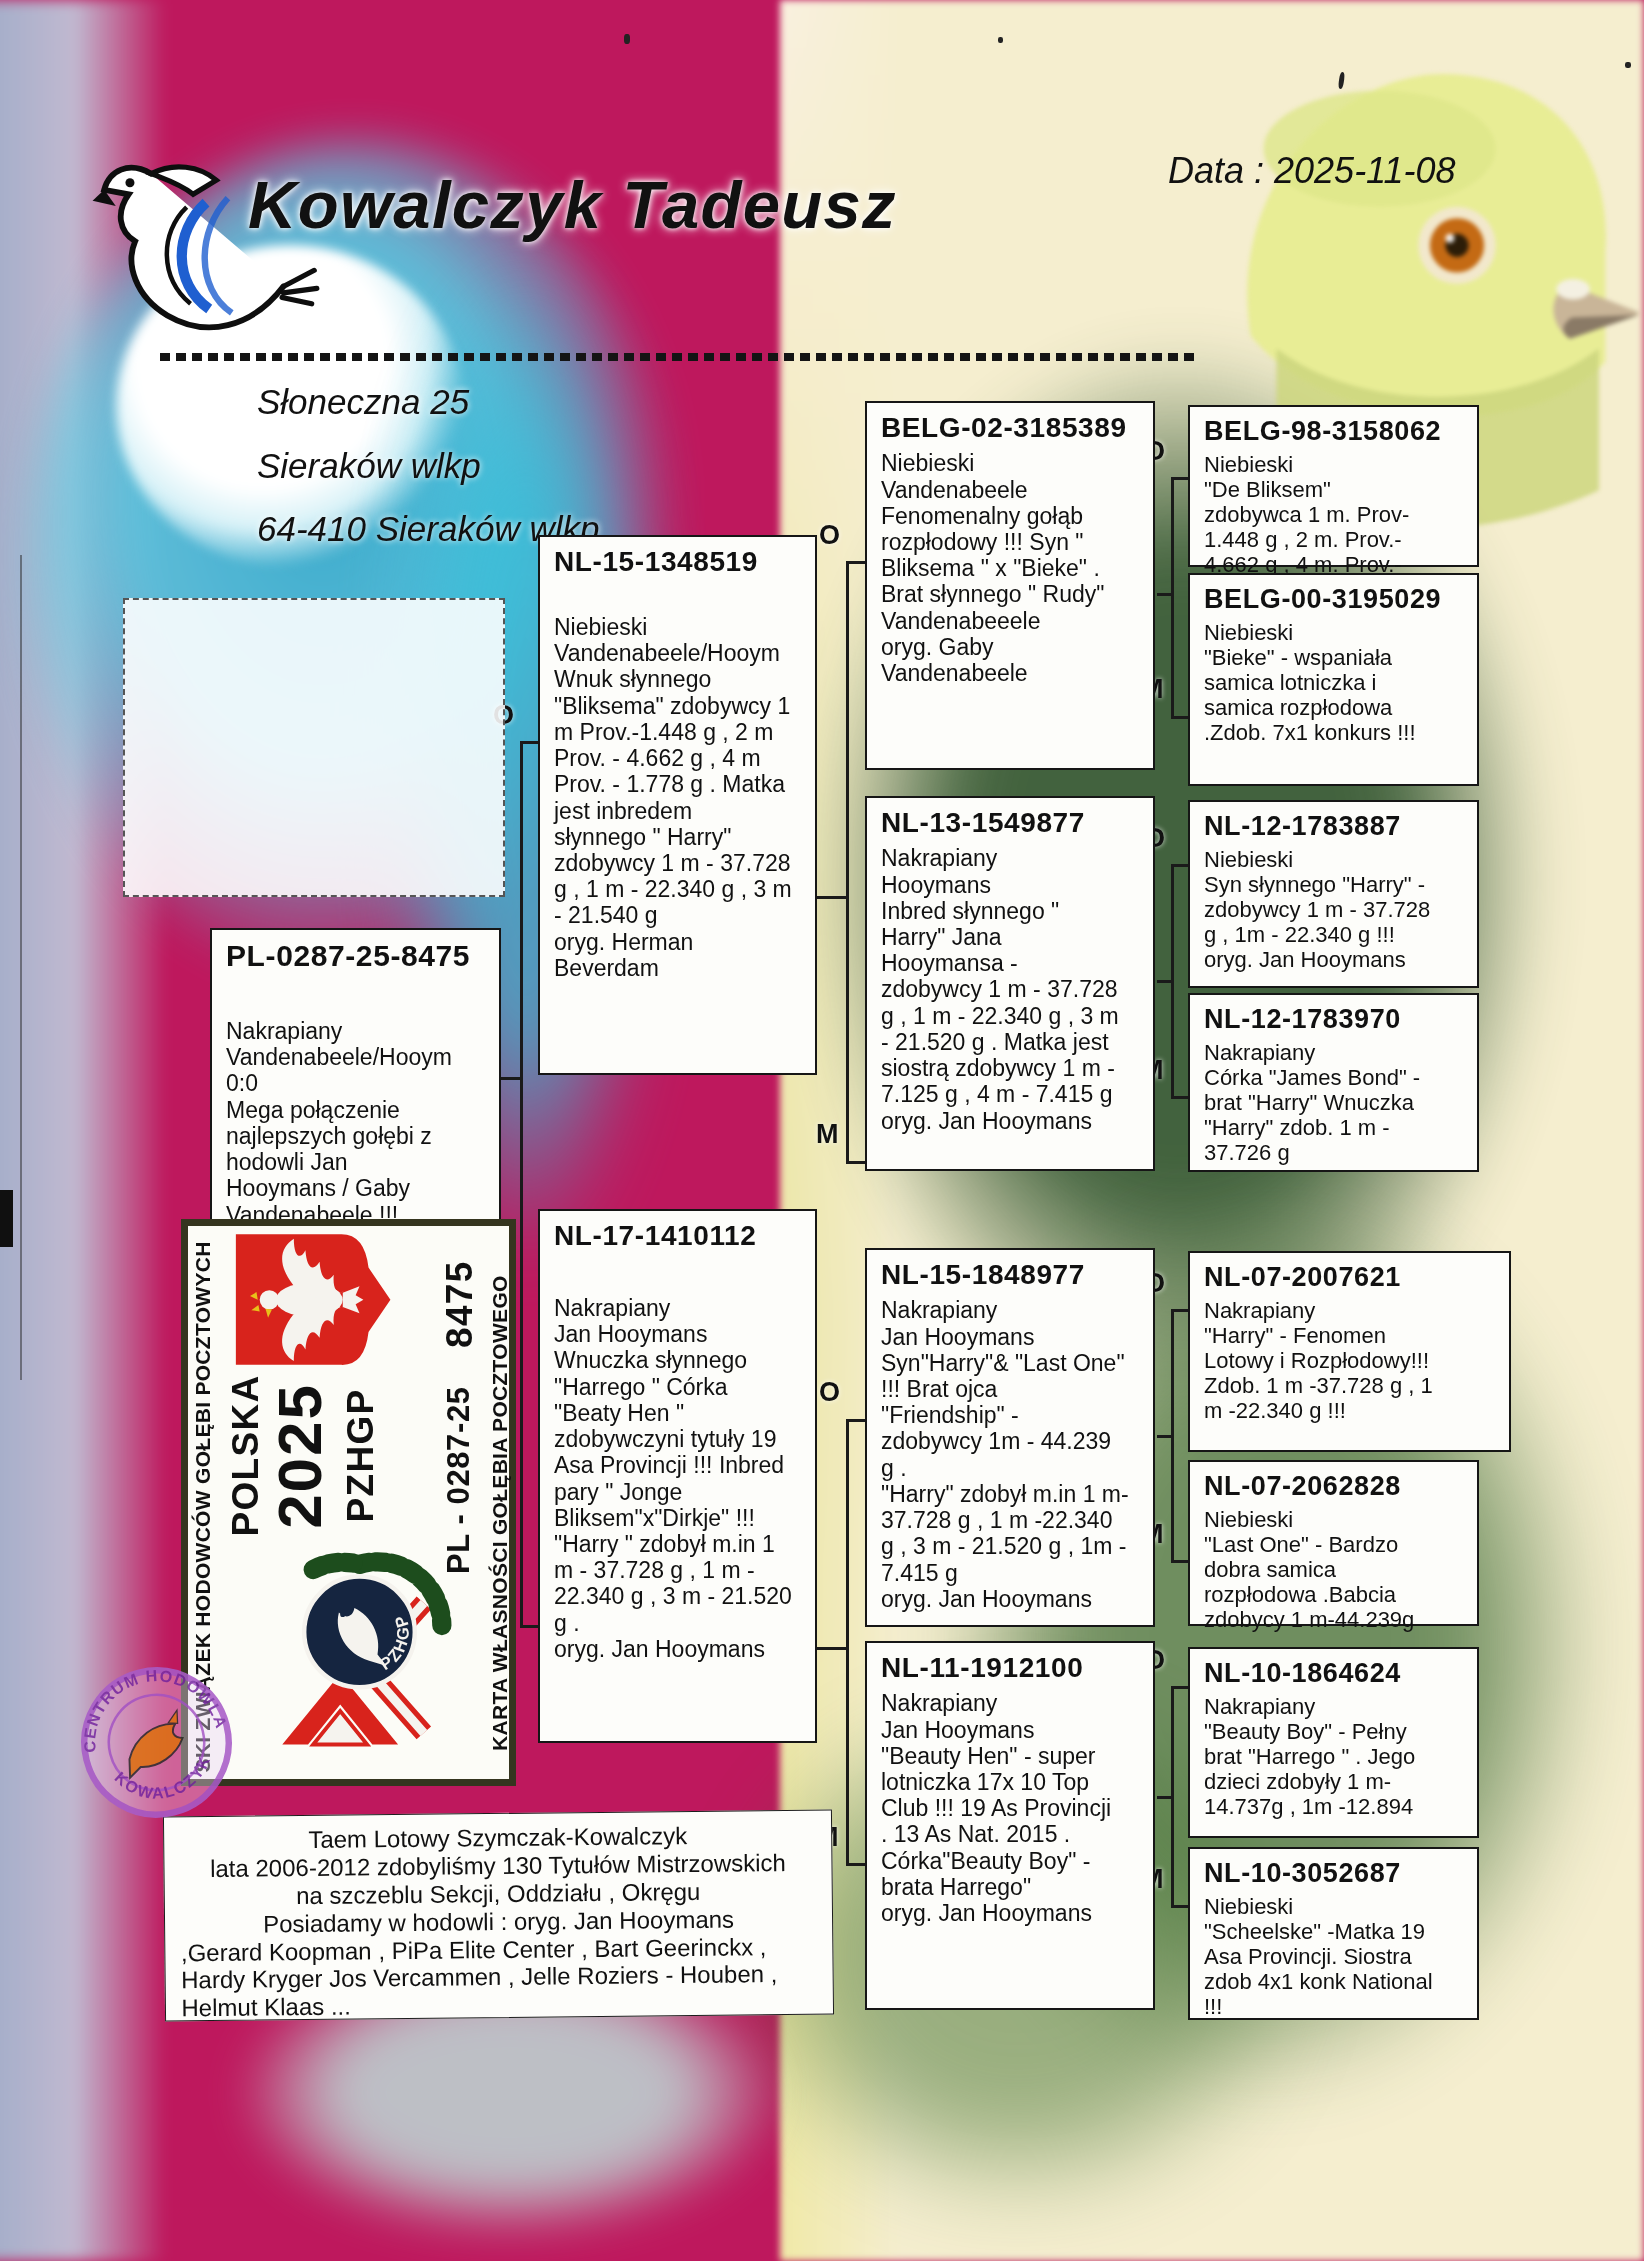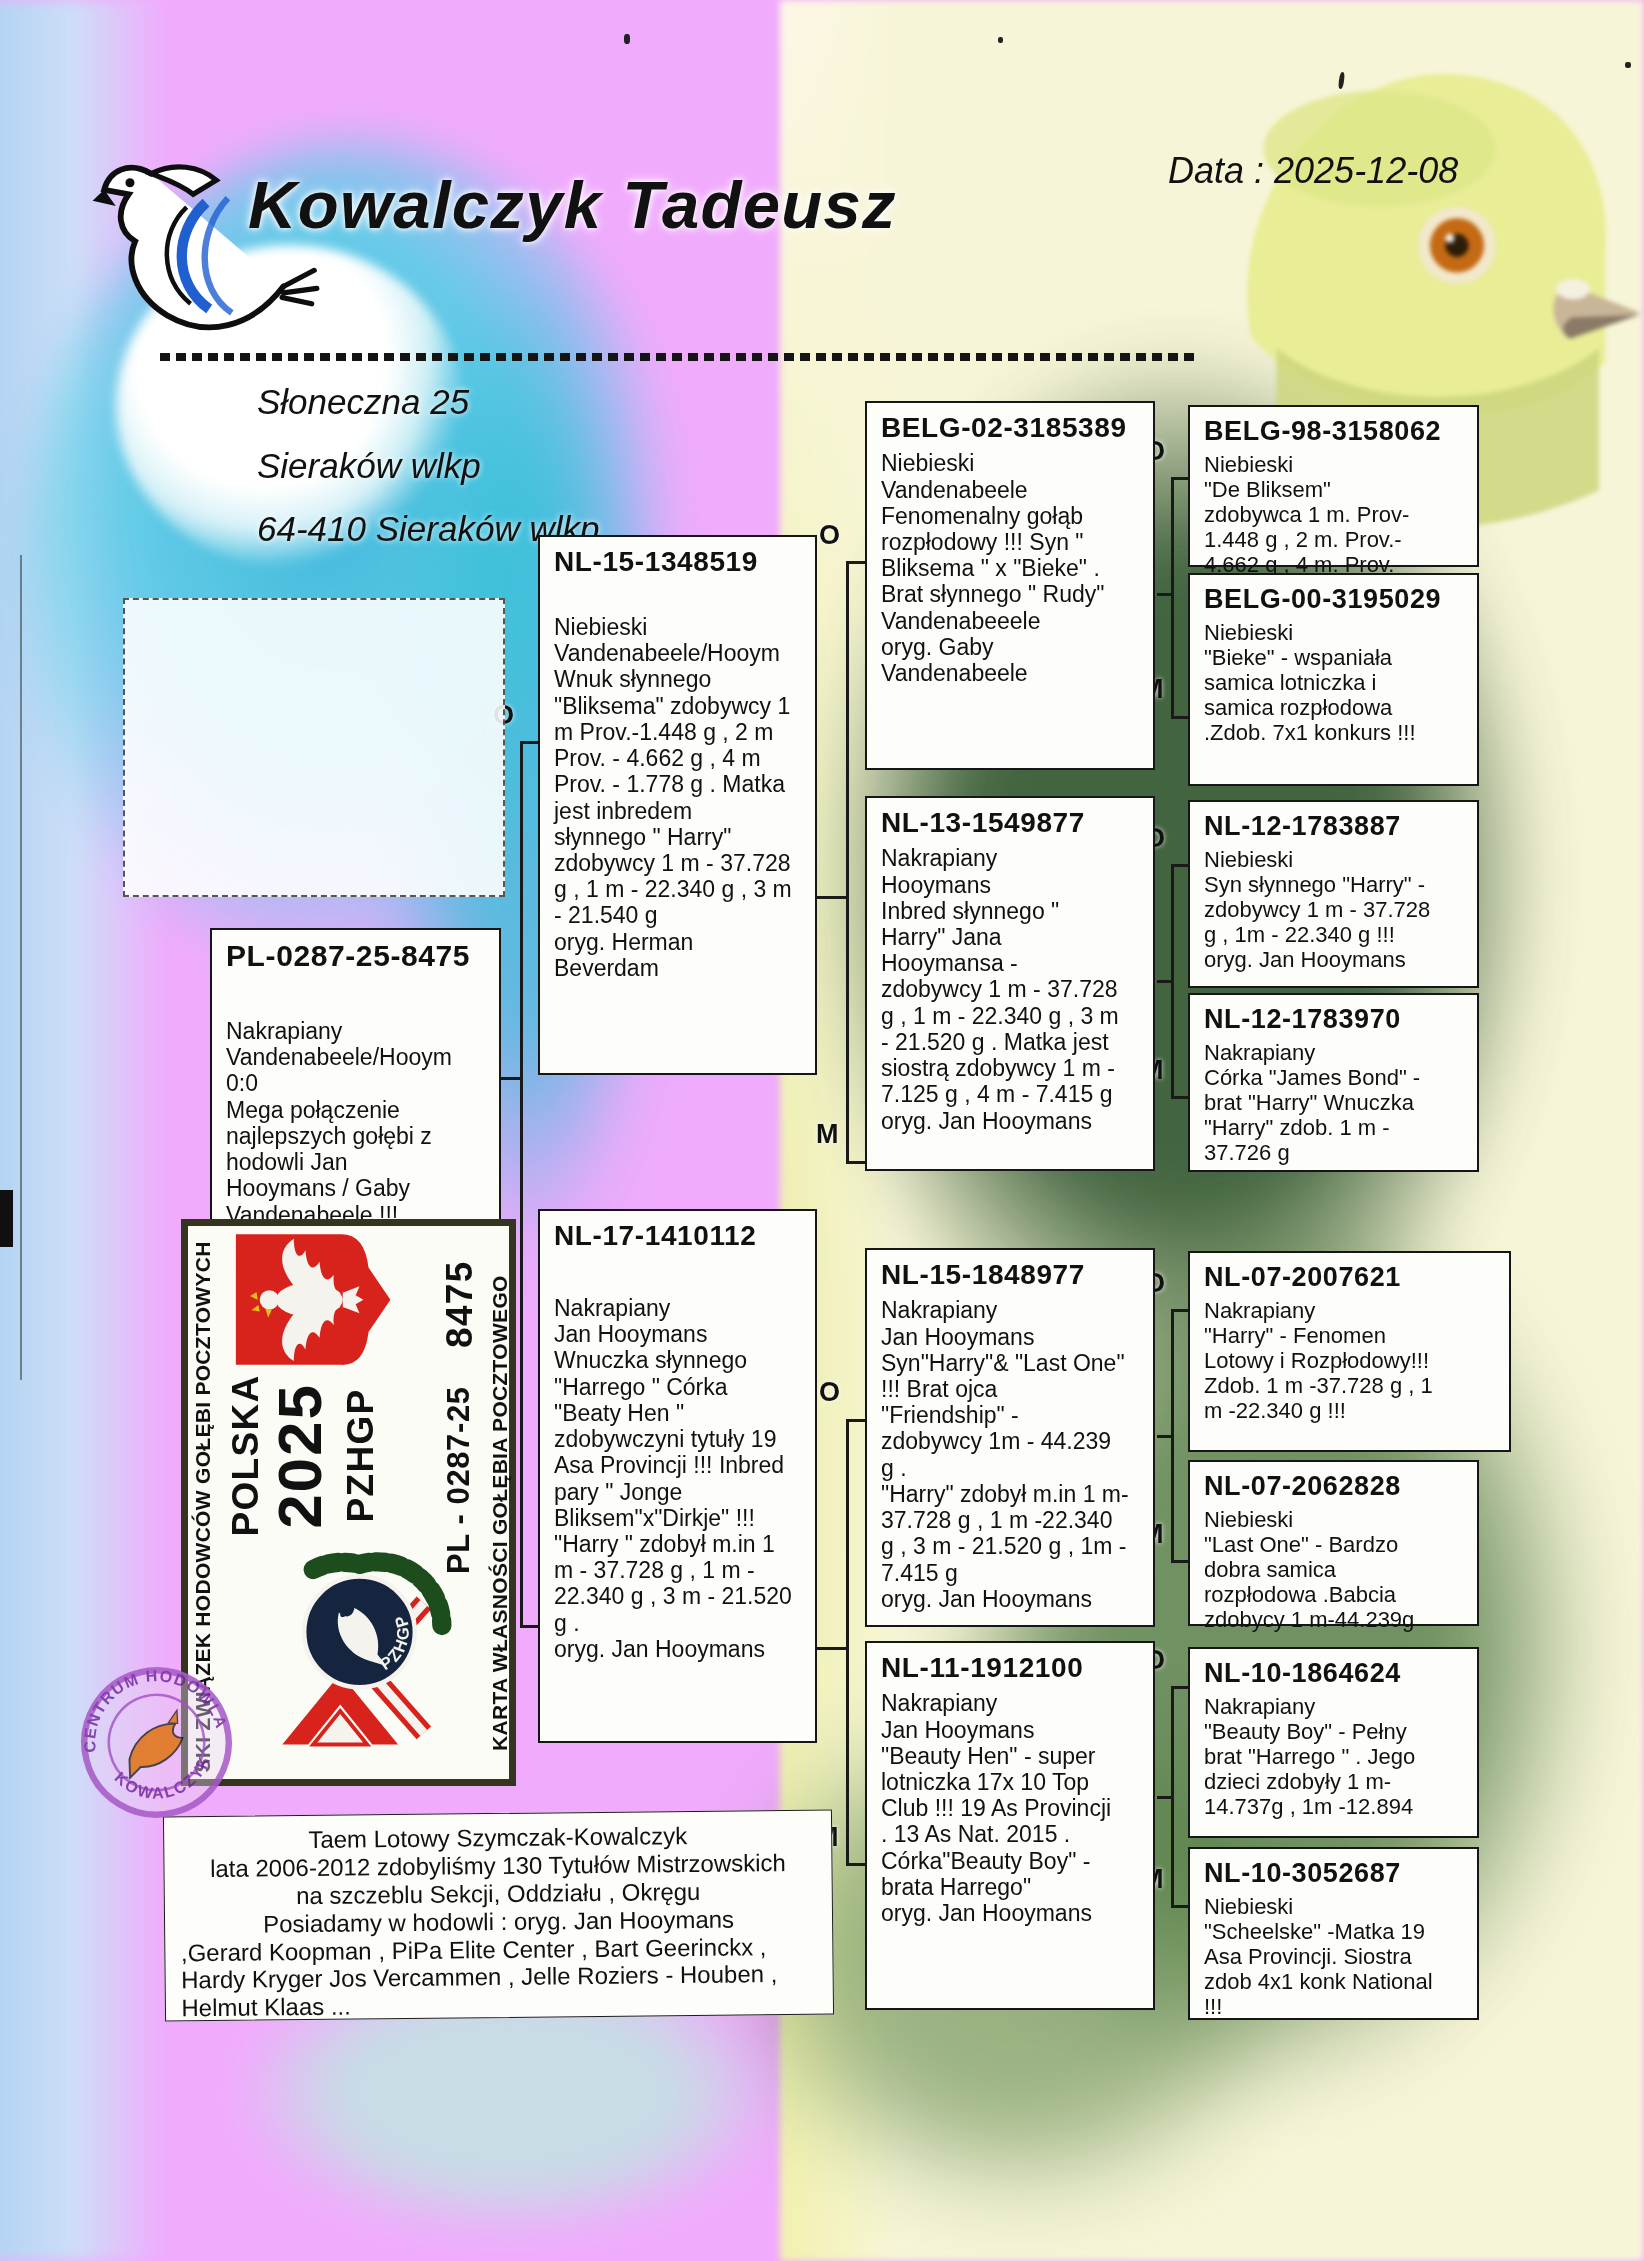--- a/index.html
+++ b/index.html
@@ -1,16 +1,16 @@
 <!DOCTYPE html>
 <html style="font-size:10.3px"><head>
 <meta charset="utf-8">
 <style>
   html,body{margin:0;padding:0;background:#888;}
-  .page{position:relative;width:1644px;height:2261px;background:#f0abfc;overflow:hidden;
+  .page{position:relative;width:1644px;height:2261px;background:#be185d;overflow:hidden;
         font-family:"Liberation Sans",sans-serif;color:#111;}
   .abs{position:absolute;}
   
   .bg{position:absolute;inset:0;z-index:1;}
   .wash{position:absolute;border-radius:50%;}
   .bg-left{left:-39px;top:0;width:206px;height:2261px;border-radius:0;
     background:linear-gradient(90deg,#8edbeb 0%,#c2eff7 55%,rgba(255,255,255,0) 100%);
     opacity:.75;filter:blur(6.4px);}
   .bg-swirl{left:26px;top:142px;width:658px;height:851px;
     background:radial-gradient(ellipse at 45% 42%,#2fbcd9 0%,#55cfe6 38%,rgba(255,255,255,0) 70%);
@@ -131,21 +131,21 @@
     <path d="M214,98 C166,150 164,238 220,276" fill="none" stroke="#1f5fd0" stroke-width="10" opacity="0.8"></path>
     <path d="M150,112 C108,152 108,222 156,262" fill="none" stroke="#0e0e0e" stroke-width="7"></path>
     <path d="M300,235 L348,210 M300,245 L352,238 M298,252 L344,262" stroke="#0e0e0e" stroke-width="8" stroke-linecap="round"></path>
     <path d="M95,60 C130,42 170,48 196,70 L160,92 C140,76 115,68 95,60 Z" fill="#fff" stroke="#0e0e0e" stroke-width="8"></path>
   </svg>
   <div class="abs breeder-name">Kowalczyk Tadeusz</div>
   <div class="abs dotted-rule"></div>
   <div class="abs addr" style="top:382px;">Słoneczna 25</div>
   <div class="abs addr" style="top:446px;">Sieraków wlkp</div>
   <div class="abs addr" style="top:509px;">64-410 Sieraków wlkp</div>
-  <div class="abs date">Data : 2025-12-08</div>
+  <div class="abs date">Data : 2025-11-08</div>
 
   <div class="abs photo-frame"></div>
 
   <div class="pbox sub gapS" style="left:210px;top:928px;width:291px;height:302px;">
     <div class="ring">PL-0287-25-8475</div>
     <div class="ptext">Nakrapiany
 Vandenabeele/Hooym
 0:0
 Mega połączenie
 najlepszych gołębi z

